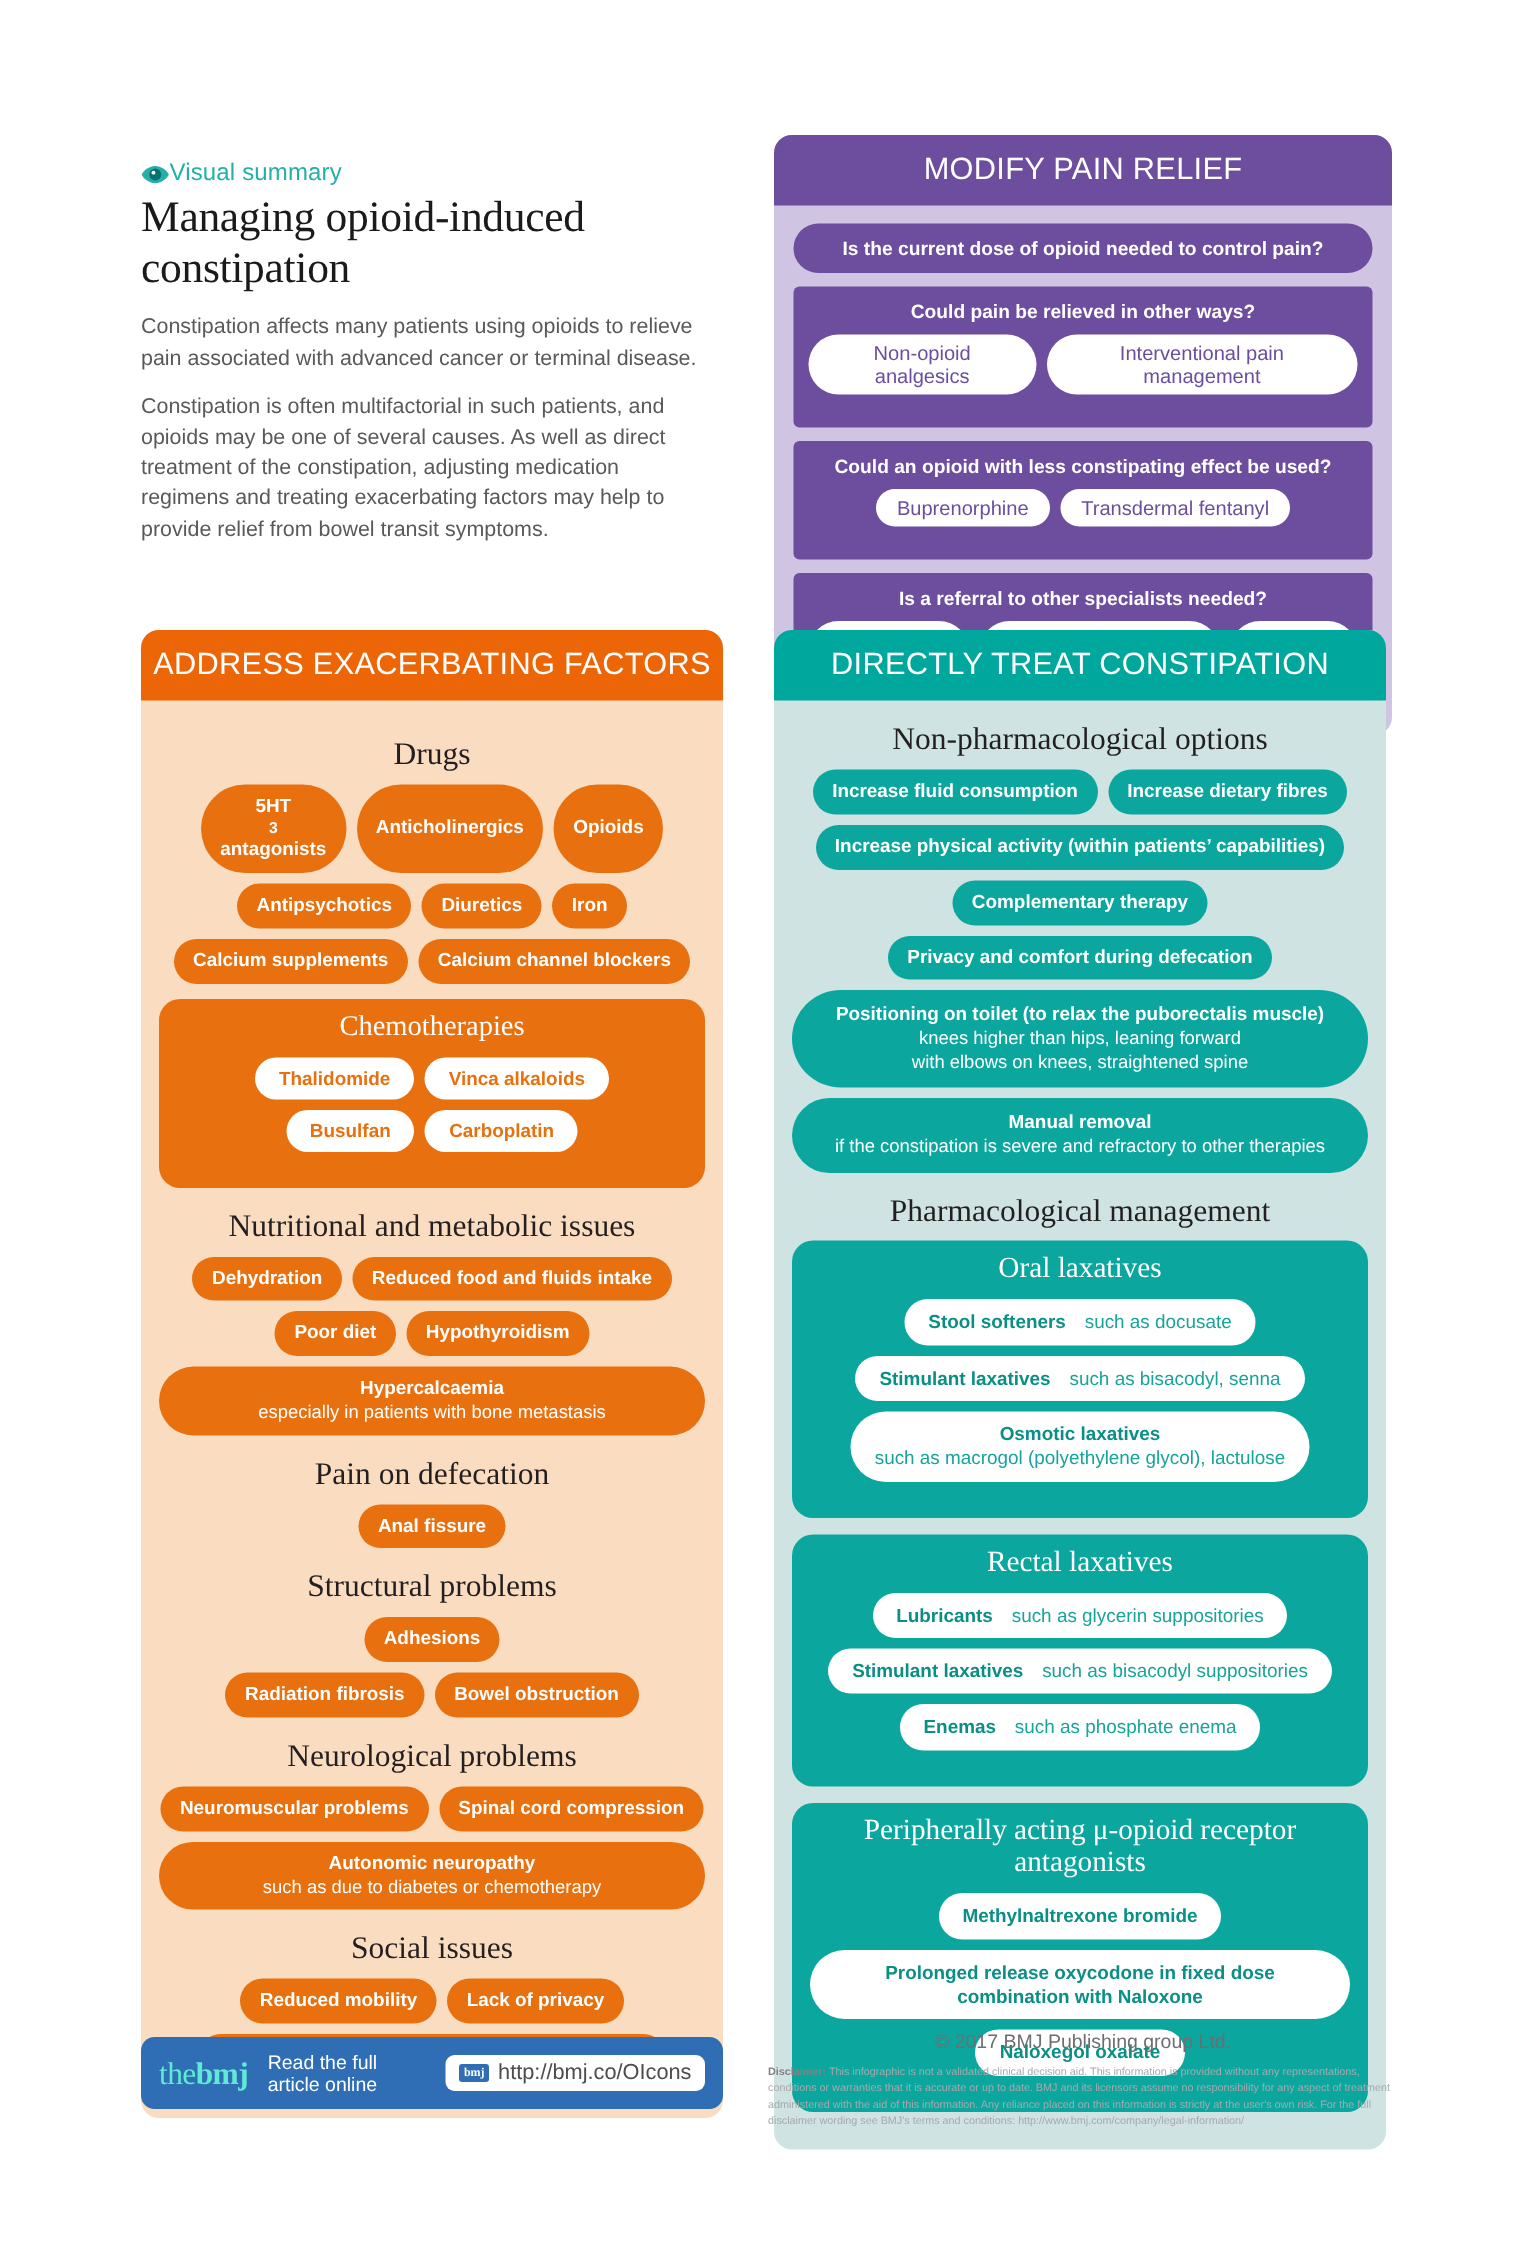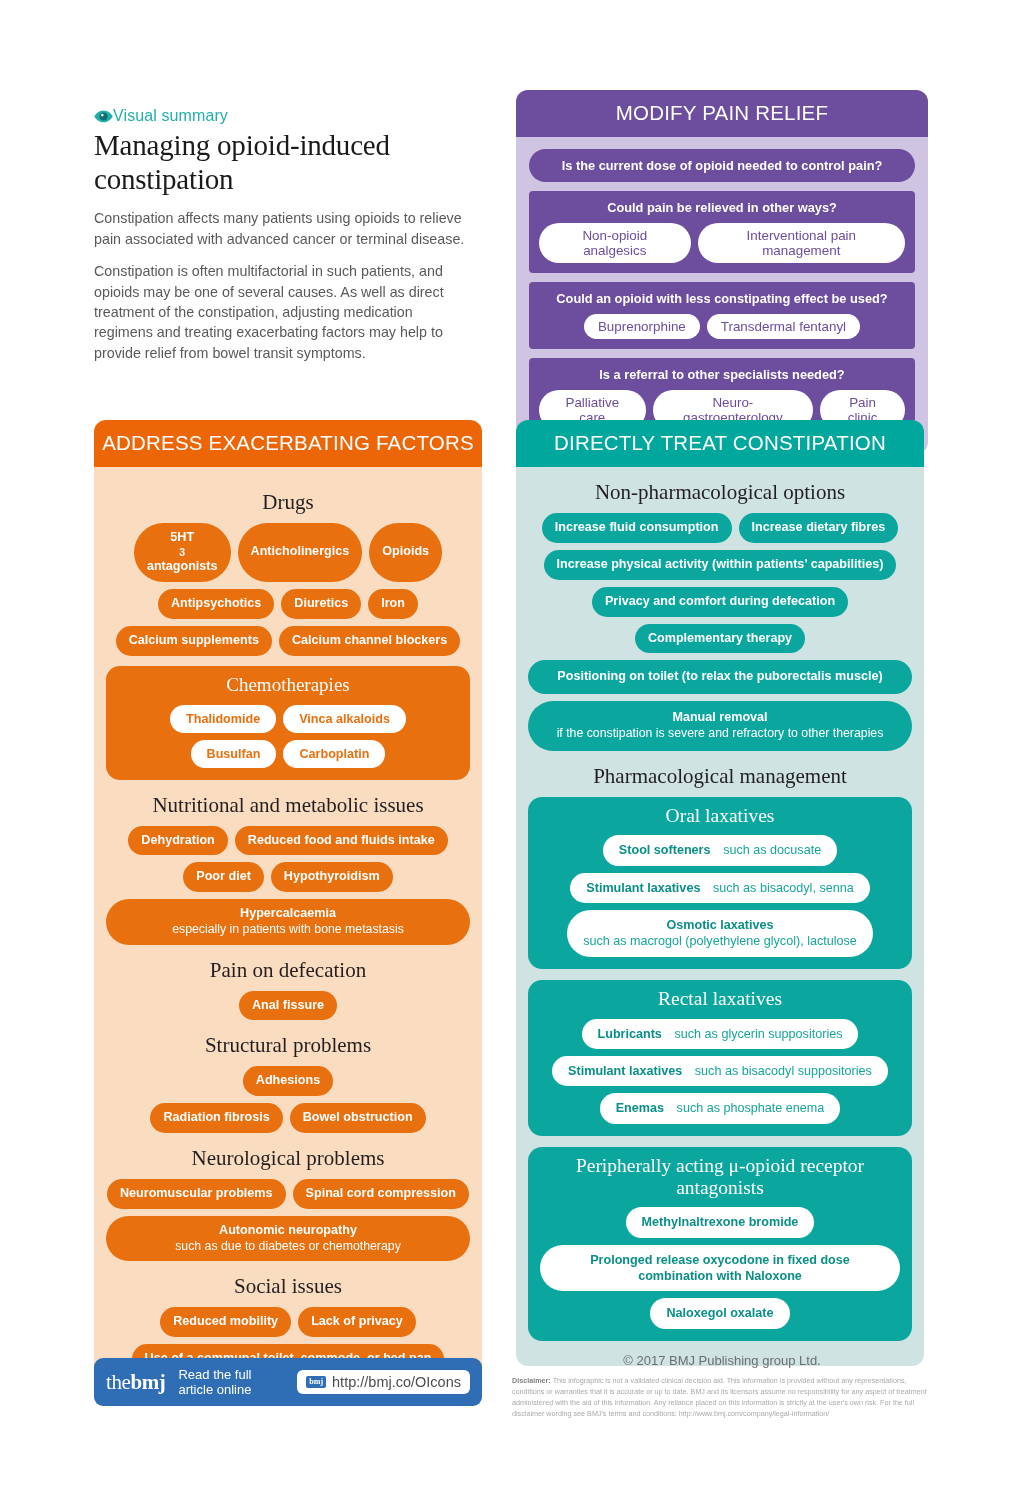--- a/index.html
+++ b/index.html
@@ -42,21 +42,21 @@
   .p-orange { left: 94px; top: 420px; width: 388px; background: #fadcc0; }
   .p-orange .panel-head { background: #ec6608; }
 
   
   .p-teal { left: 516px; top: 420px; width: 408px; background: #cfe3e2; }
   .p-teal .panel-head { background: #00a79d; }
 
   
   .row { display: flex; justify-content: center; align-items: stretch;
          gap: 7px; margin-bottom: 7px; }
-  .row:last-child { margin-bottom: 0; }
+  .row:last-child { margin-bottom: 12px; }
 
   .chip {
     border-radius: 999px; text-align: center;
     font-size: 12.6px; font-weight: bold; line-height: 1.26;
     padding: 7px 13px; display: flex; flex-direction: column;
     align-items: center; justify-content: center;
   }
   .chip .sub { font-weight: normal; font-size: 12.3px; display: block; }
 
   
@@ -117,21 +117,21 @@
   .chip-white-teal b { font-weight: bold; color: #0a8f87; }
   .chip-white-teal .ex { font-weight: normal; color: #17a49b; }
   .chip-white-teal .ex.blk { display: block; }
 
   
   .bmj-bar {
     position: absolute; left: 94px; top: 1358px; width: 388px; height: 48px;
     background: #2f6eb5; border-radius: 9px; display: flex; align-items: center;
     padding: 0 12px; gap: 13px;
   }
-  .bmj-logo { color: #ffffff; font-size: 21px; letter-spacing: -.4px;
+  .bmj-logo { color: #5eead4; font-size: 21px; letter-spacing: -.4px;
               font-family: "Liberation Serif", serif; white-space: nowrap; }
   .bmj-logo b { font-weight: bold; }
   .bmj-read { color: #fff; font-size: 13px; line-height: 1.18; }
   .bmj-url {
     background: #fff; border-radius: 6px; padding: 4px 9px;
     display: flex; align-items: center; gap: 6px; margin-left: auto;
   }
   .bmj-url .mark {
     background: #2f6eb5; color: #fff; font-size: 8px; font-weight: bold;
     font-family: "Liberation Serif", serif;
@@ -281,28 +281,29 @@
     <div class="panel-body" id="teal-body">
         <div class="sub-head" style="margin-top: 4px;">Non-pharmacological options</div>
         <div class="row">
           <div class="chip chip-teal">Increase fluid consumption</div>
           <div class="chip chip-teal">Increase dietary fibres</div>
         </div>
         <div class="row">
           <div class="chip chip-teal">Increase physical activity (within patients’ capabilities)</div>
         </div>
         <div class="row">
+          <div class="chip chip-teal">Complementary therapy</div>
+        </div>
+        <div class="row">
           <div class="chip chip-teal">Privacy and comfort during defecation</div>
-        </div>
-        <div class="row">
-          <div class="chip chip-teal">Complementary therapy</div>
         </div>
         <div class="row">
           <div class="chip chip-teal" style="width: 100%; padding: 9px 14px;">
             <span>Positioning on toilet (to relax the puborectalis muscle)</span>
+            <span class="sub">knees higher than hips, leaning forward<br>with elbows on knees, straightened spine</span>
           </div>
         </div>
         <div class="row">
           <div class="chip chip-teal" style="width: 100%; padding: 9px 14px;">
             <span>Manual removal</span>
             <span class="sub">if the constipation is severe and refractory to other therapies</span>
           </div>
         </div>
         <div class="sub-head">Pharmacological management</div>
         <div class="group-teal" style="margin-top: 0px; margin-bottom: 11px;">

